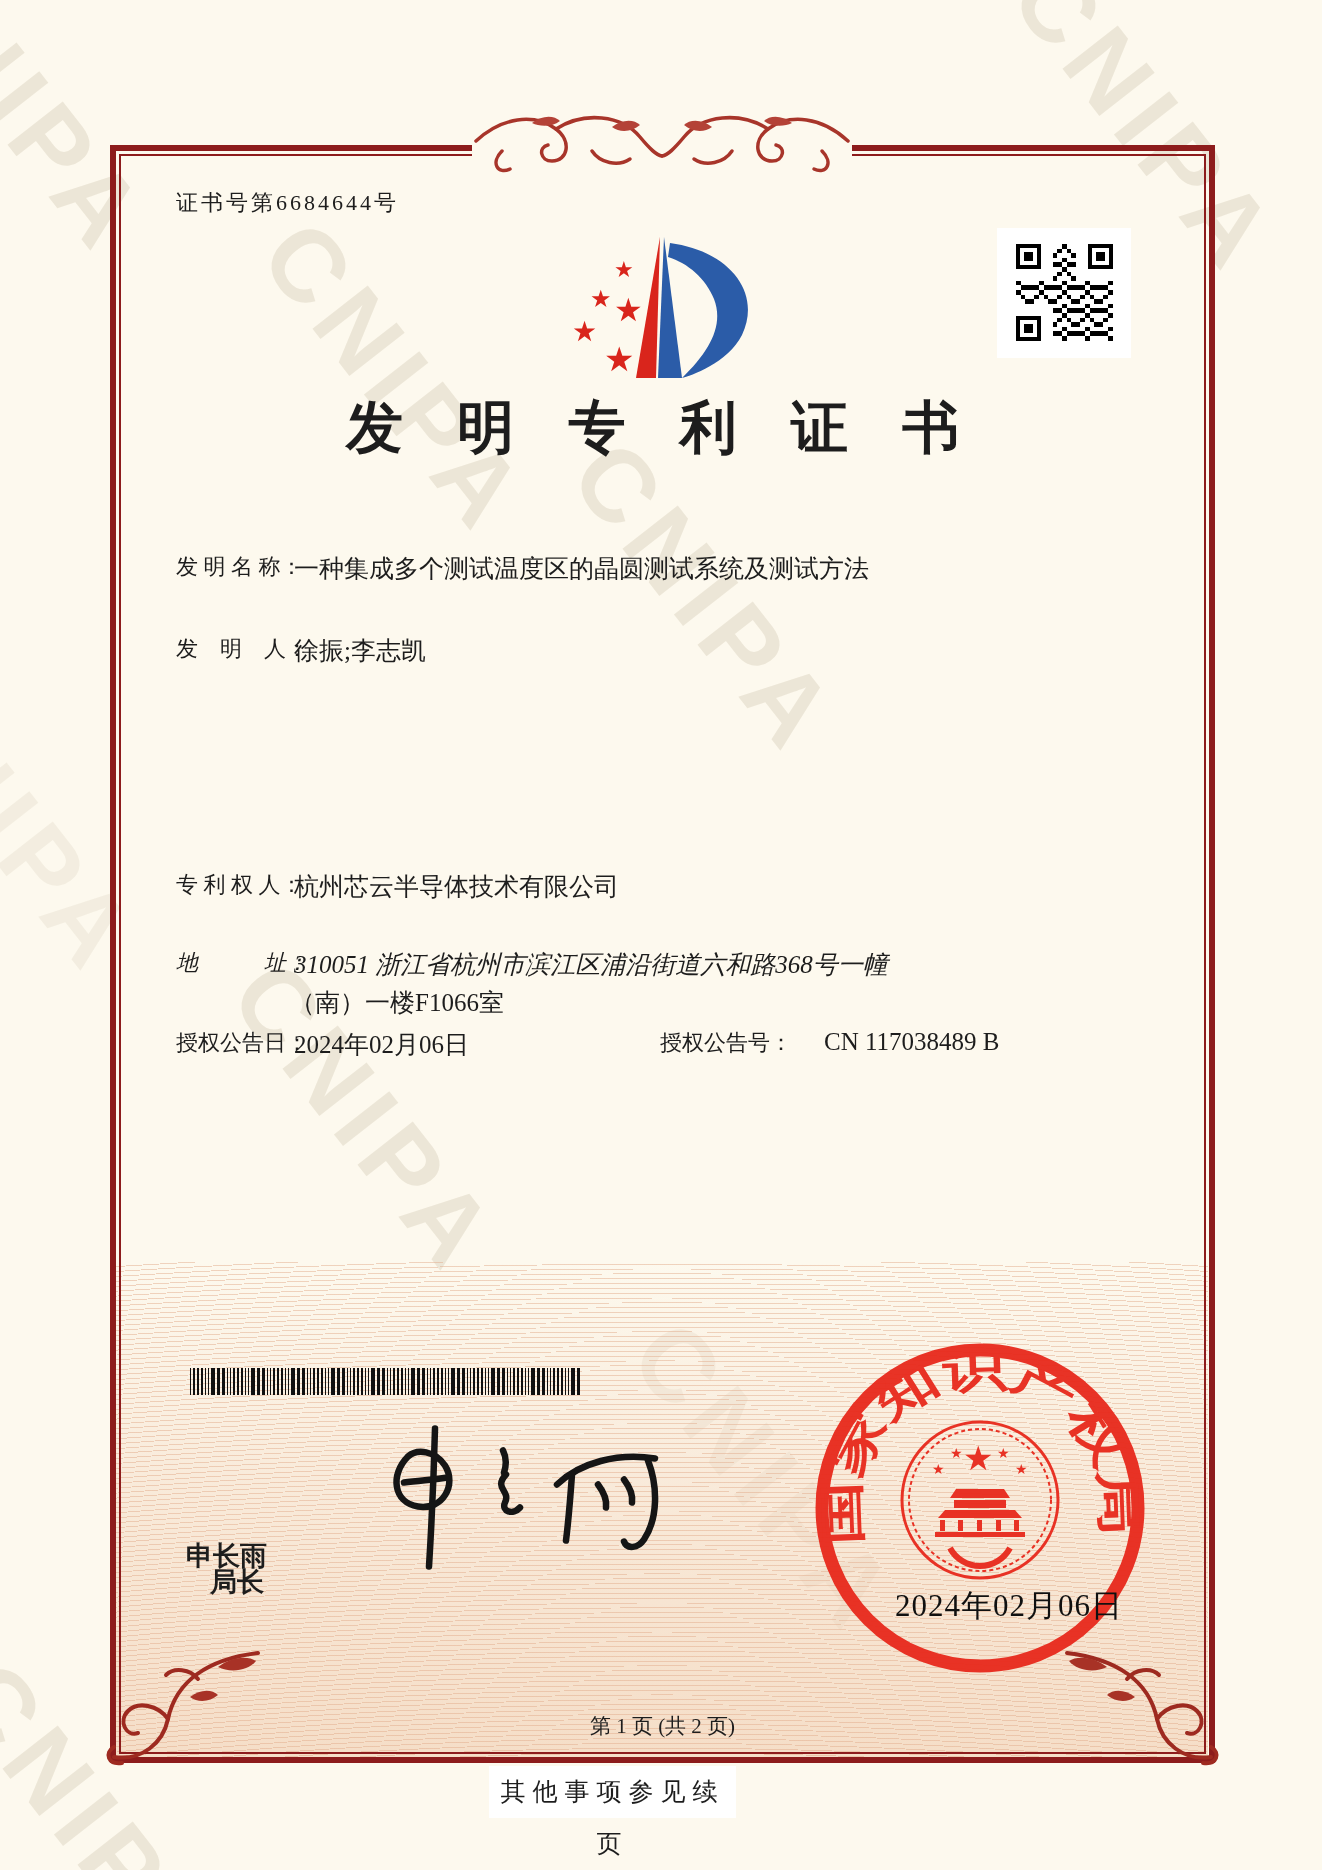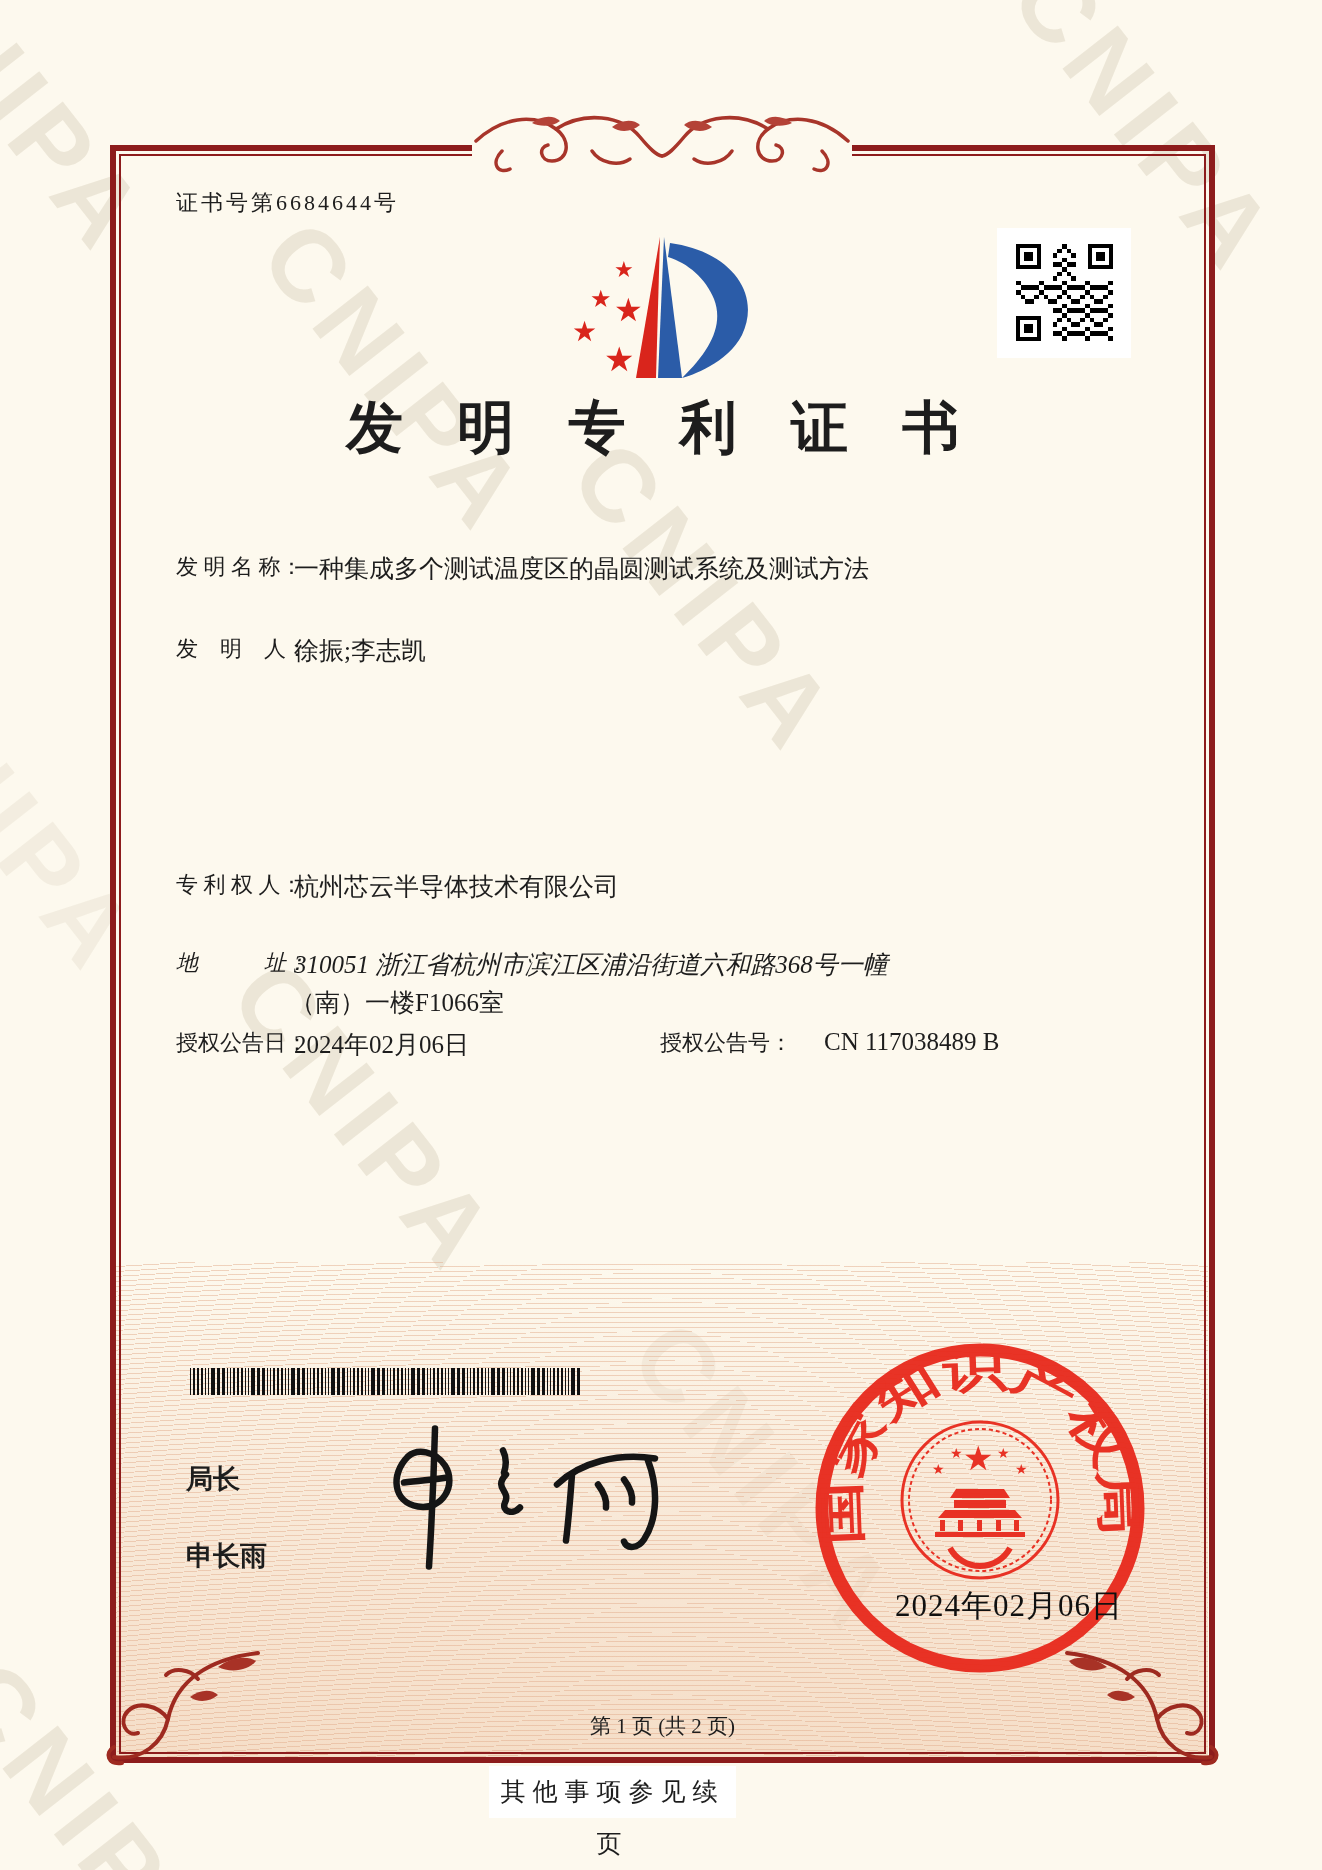--- a/index.html
+++ b/index.html
@@ -43,21 +43,21 @@
   .pair2 .val{left:164px;}
   
   .paras{position:absolute;left:148px;top:1080px;width:1044px;z-index:4;}
   .paras p{margin:0 0 15px 0;font-size:24px;line-height:37px;text-align:justify;text-indent:2em;}
   
   .barcode{position:absolute;left:190px;top:1368px;width:392px;height:27px;display:flex;z-index:4;overflow:hidden;}
   .barcode i{flex:none;height:100%;background:#101010;}
   
   .officer{position:absolute;left:186px;font-family:"Liberation Sans","DejaVu Sans",sans-serif;
            font-weight:bold;font-size:27px;z-index:4;}
-  .o1{top:1461px;} .o2{top:1538px;}
+  .o1{top:1564px;margin-left:24px;} .o2{top:1538px;}
   .sig{position:absolute;left:375px;top:1420px;width:330px;height:155px;z-index:5;}
   
   .seal{position:absolute;left:812px;top:1340px;width:336px;height:336px;z-index:5;opacity:.95;}
   .seal-date{position:absolute;left:884px;top:1585px;width:250px;text-align:center;font-size:31px;
              color:#101010;z-index:6;letter-spacing:1px;}
   
   .pageinfo{position:absolute;left:110px;top:1712px;width:1105px;text-align:center;font-size:21px;z-index:4;}
   .strip{position:absolute;left:489px;top:1766px;width:247px;height:52px;background:#fff;z-index:4;
          text-align:center;line-height:52px;font-size:25px;letter-spacing:7px;}
 </style>

